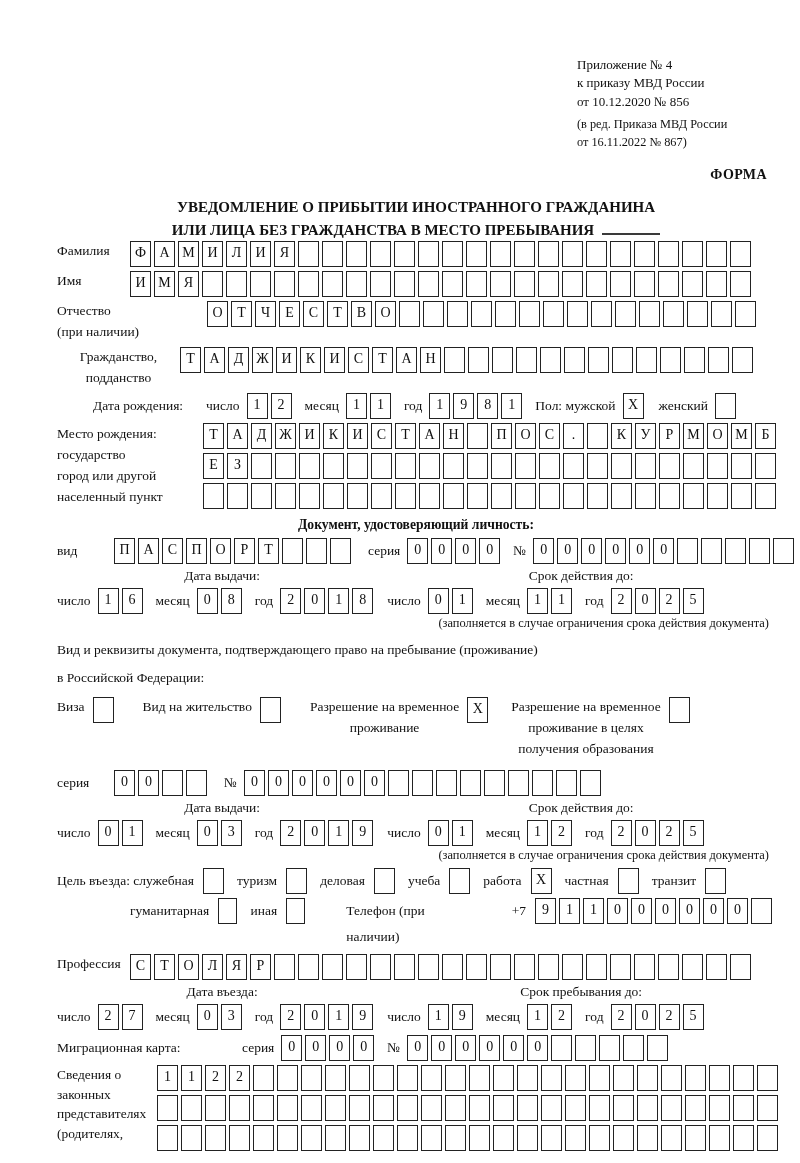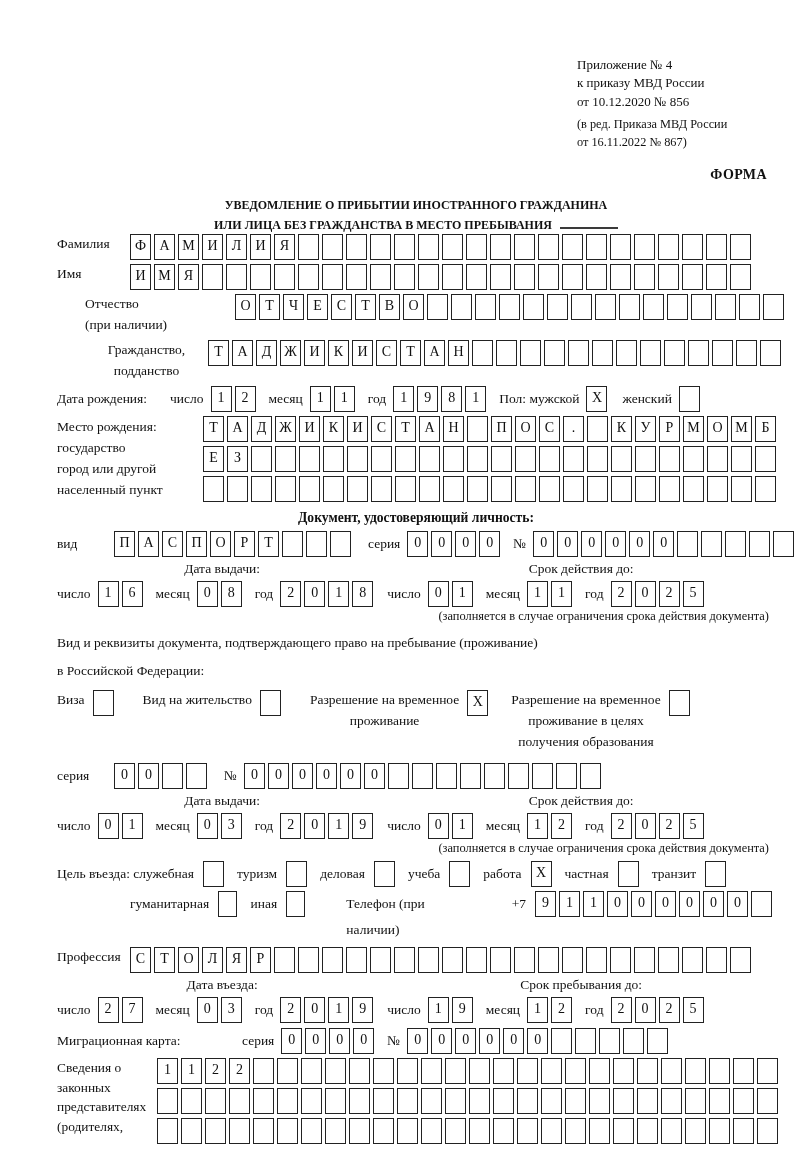--- a/index.html
+++ b/index.html
@@ -11,26 +11,26 @@
     overflow:hidden;
     background:#ffffff;
     color:#111;
     font-family:"Liberation Serif","DejaVu Serif",serif;
     font-size:13.5px;
   }
   .appendix{margin-left:auto;width:198px;font-size:13px;line-height:1.42;}
   .appendix .gaptop{margin-top:5px;font-size:12.3px;}
   .appendix .small{font-size:12.3px;}
   .forma{text-align:right;font-weight:bold;font-size:14px;margin-top:16px;padding-right:8px;letter-spacing:.4px;}
-  .title{text-align:center;font-weight:bold;font-size:12px;line-height:1.5;margin-top:13px;}
+  .title{text-align:center;font-weight:bold;font-size:15px;line-height:1.5;margin-top:13px;}
   .title .blank{display:inline-block;width:58px;height:13px;border-bottom:2px solid #3a3a3a;margin-left:8px;}
   .sec-heading{font-weight:bold;font-size:13.6px;text-align:center;margin-top:20px;margin-bottom:16px;}
   .row{display:flex;align-items:flex-start;margin-bottom:4px;}
   .lbl{flex:none;line-height:1.5;}
-  .lbl2{flex:none;line-height:1.55;margin-left:28px;}
+  .lbl2{flex:none;line-height:1.55;}
   .w73{width:73px;}
   .w150{width:150px;}
   .w123{width:123px;text-align:center;}
   .w146{width:146px;}
   .cells{white-space:nowrap;flex:none;}
   .cellrow{white-space:nowrap;margin-bottom:4px;}
   .cell{
     display:inline-block;box-sizing:border-box;
     width:21px;height:26px;
     border:1.8px solid #222;
@@ -102,21 +102,21 @@
   </div>
 
   <div class="row">
     <div class="lbl2 w123">
       <div>Гражданство,</div>
       <div>подданство</div>
     </div>
     <span class="cells"><span class="cell">Т</span><span class="cell">А</span><span class="cell">Д</span><span class="cell">Ж</span><span class="cell">И</span><span class="cell">К</span><span class="cell">И</span><span class="cell">С</span><span class="cell">Т</span><span class="cell">А</span><span class="cell">Н</span><span class="cell"></span><span class="cell"></span><span class="cell"></span><span class="cell"></span><span class="cell"></span><span class="cell"></span><span class="cell"></span><span class="cell"></span><span class="cell"></span><span class="cell"></span><span class="cell"></span><span class="cell"></span><span class="cell"></span></span>
   </div>
 
-  <div class="row" style="margin-top:1px;">
+  <div class="row" style="margin-top:1px;justify-content:center;">
     <span class="dlabel" style="width:106px">Дата рождения:</span>
     <span class="dlabel">число</span>
     <span class="cells gap8"><span class="cell">1</span><span class="cell">2</span></span>
     <span class="dlabel">месяц</span>
     <span class="cells gap8"><span class="cell">1</span><span class="cell">1</span></span>
     <span class="dlabel">год</span>
     <span class="cells gap8"><span class="cell">1</span><span class="cell">9</span><span class="cell">8</span><span class="cell">1</span></span>
     <span class="dlabel">Пол: мужской</span>
     <span class="cell">X</span>
     <span class="dlabel" style="margin-left:12px">женский</span>

